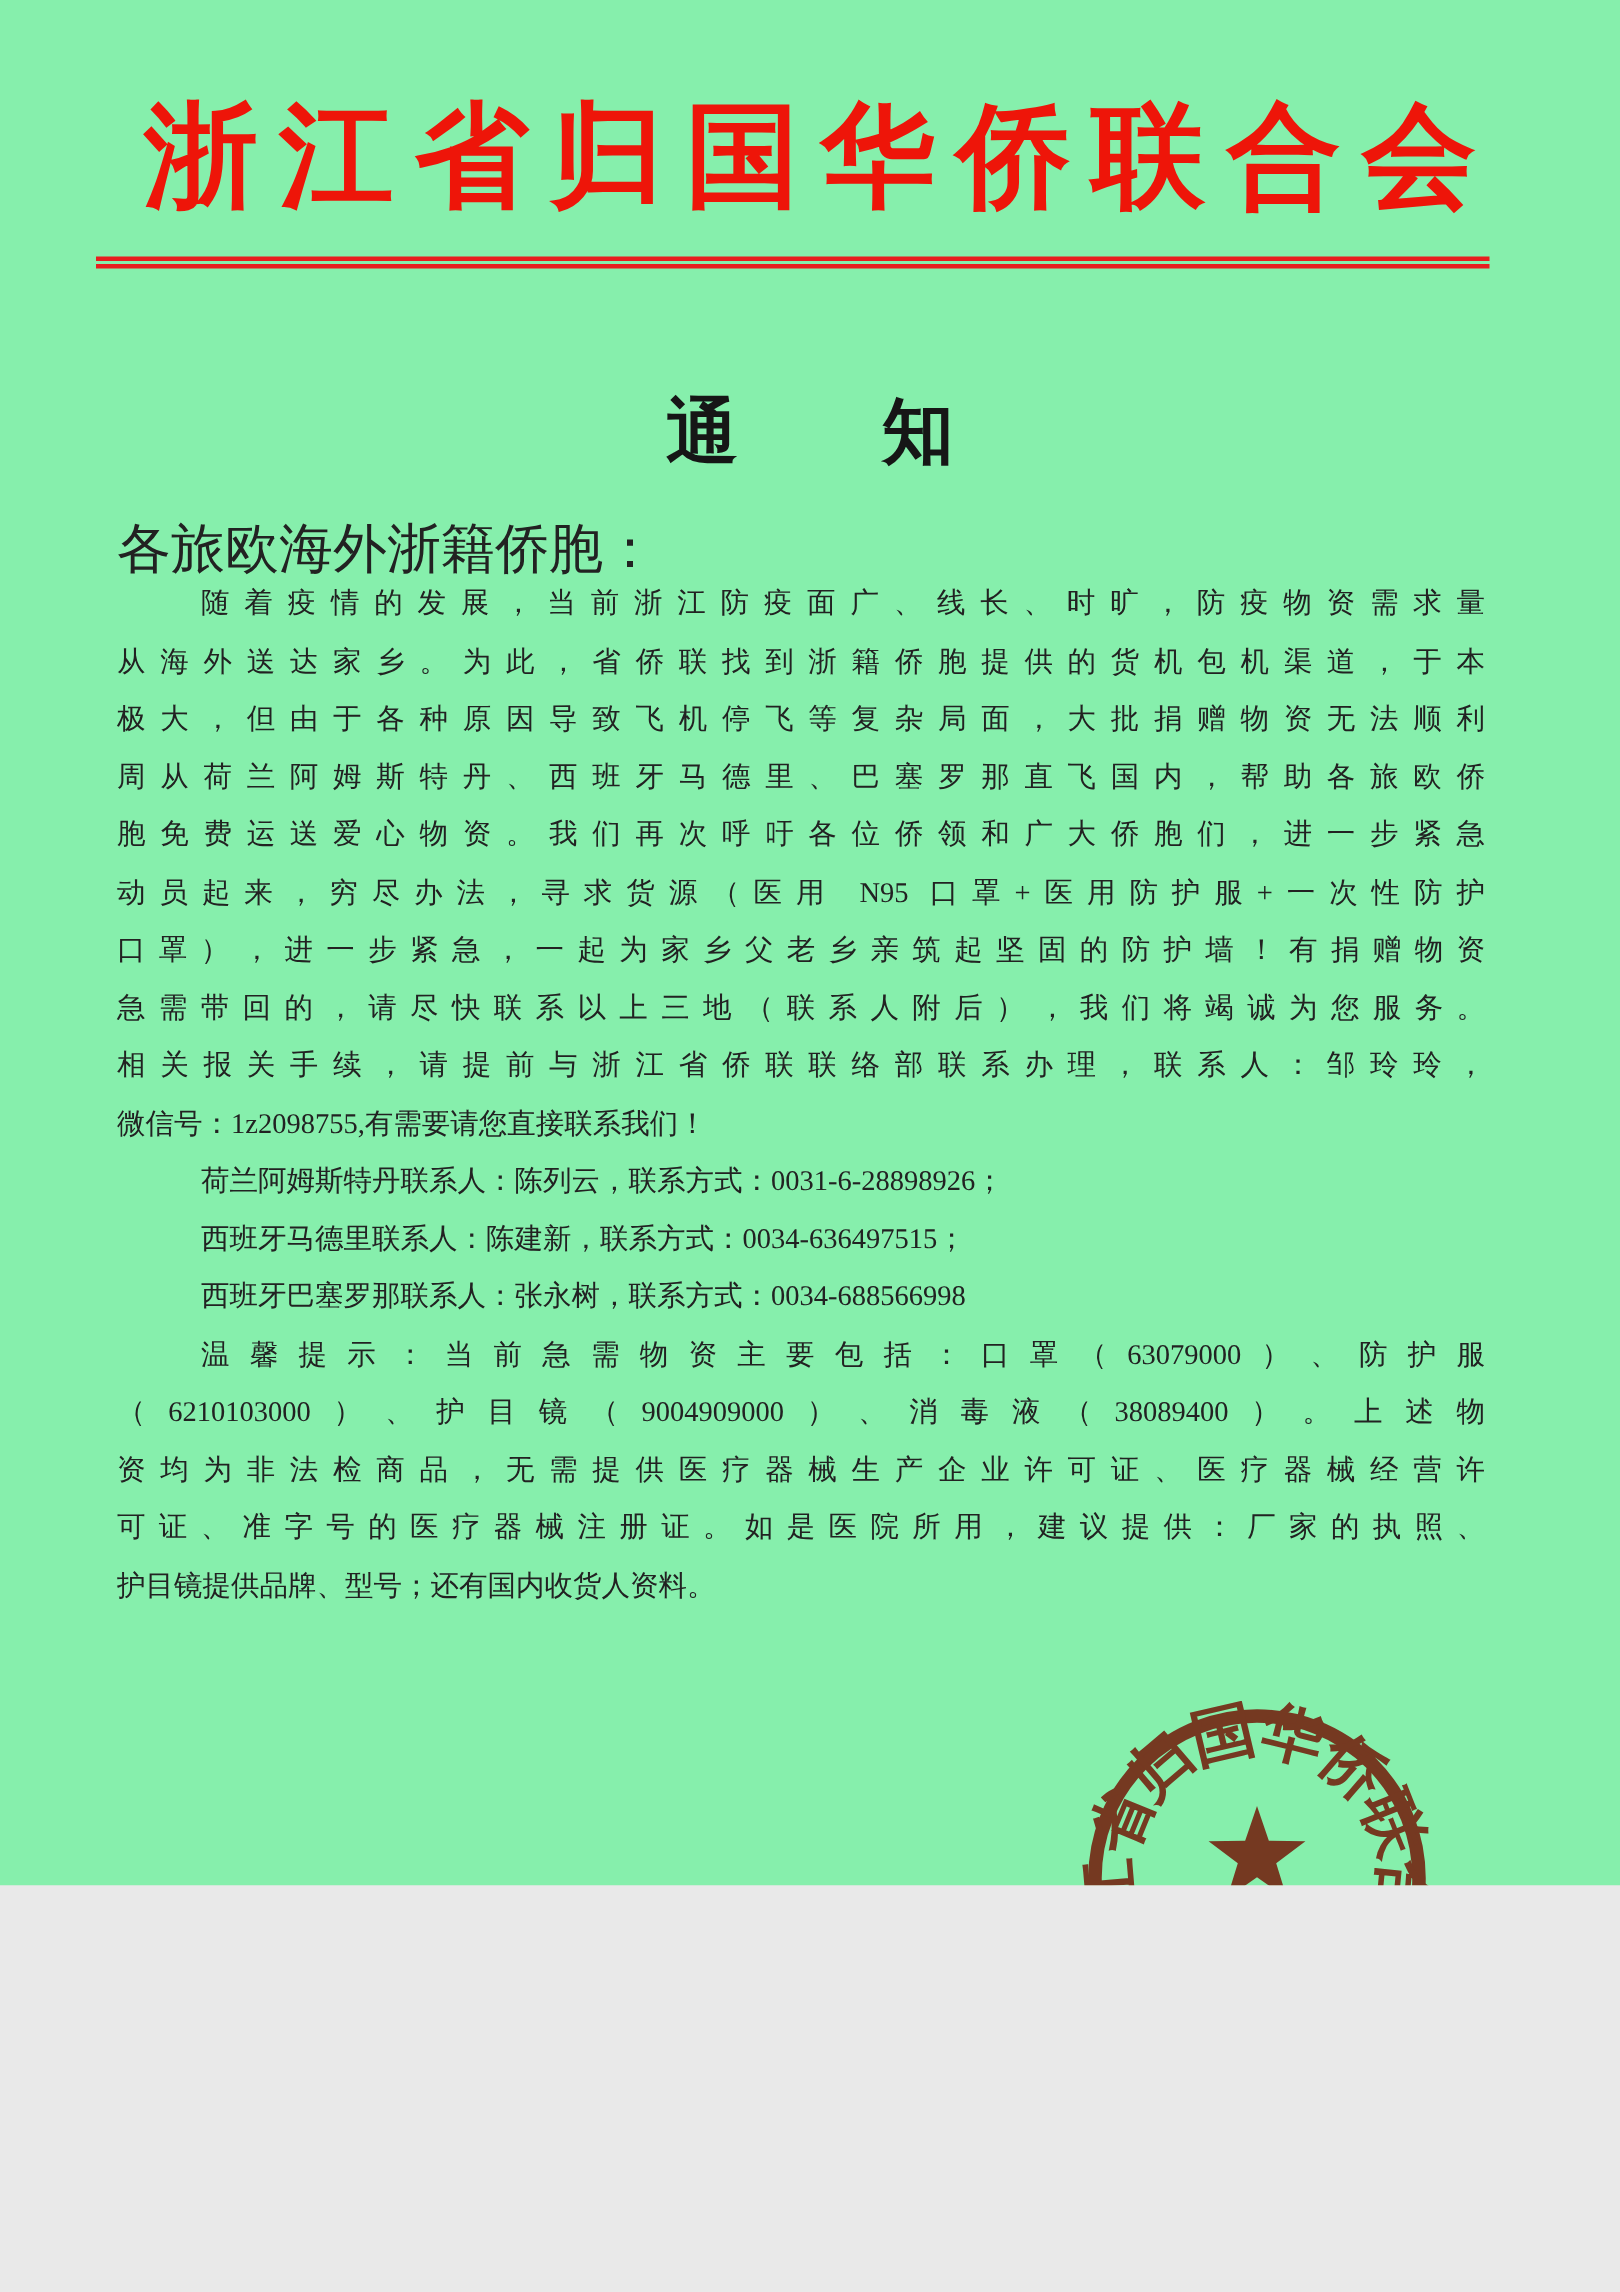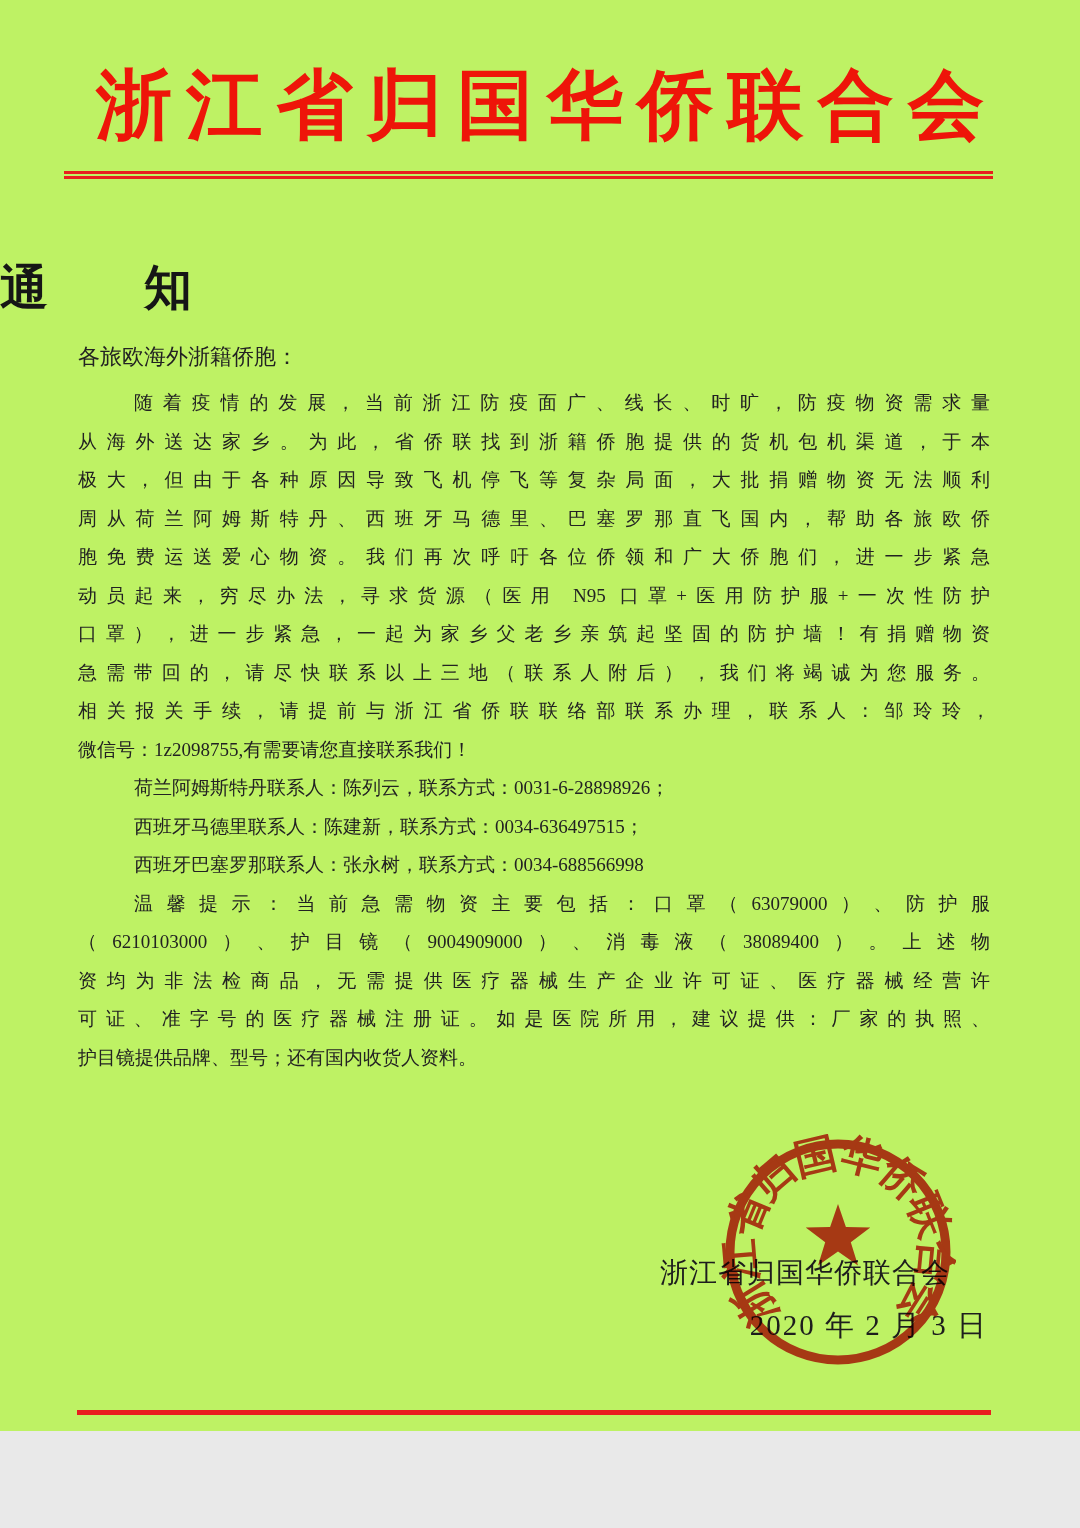--- a/index.html
+++ b/index.html
@@ -1,43 +1,43 @@
 <!DOCTYPE html>
 <html><head>
 <meta charset="utf-8">
 <style>
   html,body{margin:0;padding:0;background:#e9e9e9;}
   .page{
     position:relative;
-    width:1080px;height:1431px;
+    width:1080px;height:1257px;
     margin:0 auto;
-    background:#bef264;
+    background:#86efac;
     font-family:"Liberation Serif","DejaVu Serif",serif;
     overflow:hidden;
   }
   
   .org-title{
     position:absolute;left:96px;top:62px;width:888px;
     font-size:76px;line-height:1.15;font-weight:700;
     color:#ee1509;
     text-align:justify;text-align-last:justify;
     white-space:nowrap;
   }
   .header-rule{
     position:absolute;left:64px;top:171px;width:929px;height:2px;
     border-top:3.5px solid #e81e1e;border-bottom:3.5px solid #e81e1e;
   }
   
   .doc-title{
     position:absolute;left:0;top:256px;width:1080px;
-    text-align:left;font-size:48px;font-weight:600;color:#161616;
+    text-align:center;font-size:48px;font-weight:600;color:#161616;
   }
   .salutation{
     position:absolute;left:78px;top:342px;
-    font-size:22px;color:#222;
+    font-size:36px;color:#222;
   }
   
   .body-block{
     position:absolute;left:78px;top:384px;width:912px;
     color:#222;
   }
   .line{
     height:38.5px;line-height:38.5px;font-size:19px;
     text-align:justify;text-align-last:justify;
     overflow:visible;white-space:nowrap;

